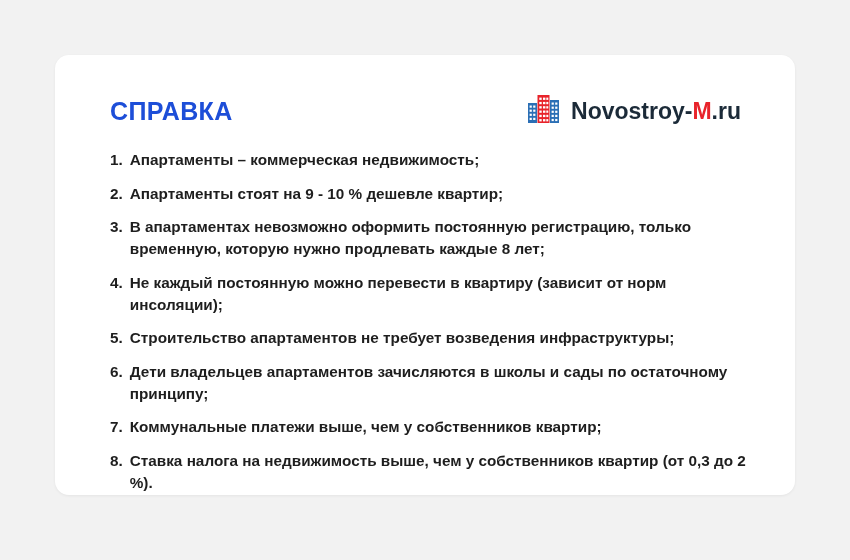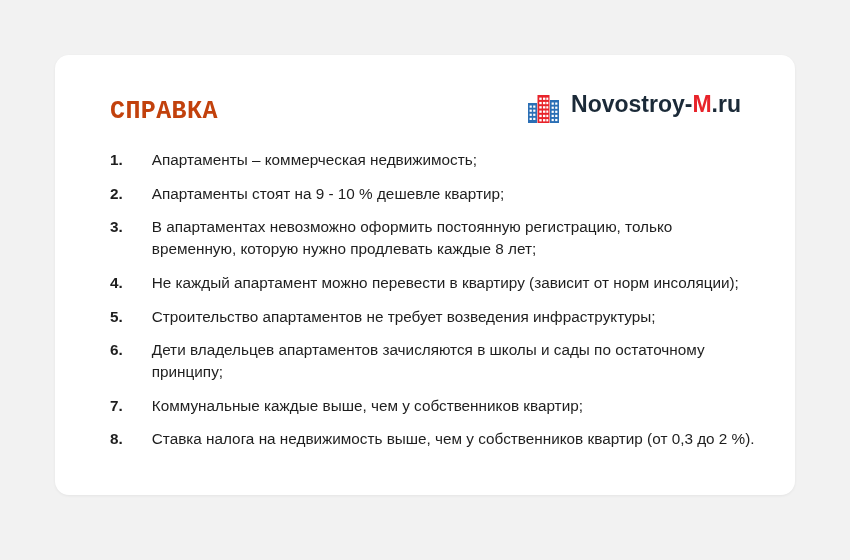--- a/index.html
+++ b/index.html
@@ -45,31 +45,31 @@
     position: relative;
     height: 58px;
   }
 
   .title {
     position: absolute;
     left: 0;
     top: 6px;
     font-size: 25px;
     font-weight: bold;
-    color: #c2410c;
+    color: #1d4ed8;
     letter-spacing: 0.4px;
-    font-family: Liberation Mono, monospace;
+    font-family: Liberation Sans, sans-serif;
   }
 
   .brand {
     position: absolute;
     right: 14px;
     top: 0px;
     display: flex;
-    align-items: flex-start;
+    align-items: flex-end;
     gap: 10px;
   }
 
   .brand-logo {
     width: 34px;
     height: 34px;
     display: block;
   }
 
   .brand-text {
@@ -98,22 +98,21 @@
 
   .num {
     flex: 0 0 auto;
     font-weight: bold;
     margin-right: 7px;
     white-space: nowrap;
   }
 
   .txt {
     flex: 1 1 auto;
-    font-weight: normal;
-    margin-left: 22px;
+    font-weight: bold;
   }
 </style>
 </head>
 <body>
 
 <div class="page">
   <div class="card">
     <div class="card-inner">
 
       <div class="head-row">
@@ -179,33 +178,33 @@
         <li class="item">
           <span class="num">2.</span>
           <span class="txt">Апартаменты стоят на 9 - 10 % дешевле квартир;</span>
         </li>
         <li class="item">
           <span class="num">3.</span>
           <span class="txt">В апартаментах невозможно оформить постоянную регистрацию, только временную, которую нужно продлевать каждые 8 лет;</span>
         </li>
         <li class="item">
           <span class="num">4.</span>
-          <span class="txt">Не каждый апартамент можно перевести в квартиру (зависит от норм инсоляции);</span>
+          <span class="txt">Не каждый постоянную можно перевести в квартиру (зависит от норм инсоляции);</span>
         </li>
         <li class="item">
           <span class="num">5.</span>
           <span class="txt">Строительство апартаментов не требует возведения инфраструктуры;</span>
         </li>
         <li class="item">
           <span class="num">6.</span>
           <span class="txt">Дети владельцев апартаментов зачисляются в школы и сады по остаточному принципу;</span>
         </li>
         <li class="item">
           <span class="num">7.</span>
-          <span class="txt">Коммунальные каждые выше, чем у собственников квартир;</span>
+          <span class="txt">Коммунальные платежи выше, чем у собственников квартир;</span>
         </li>
         <li class="item">
           <span class="num">8.</span>
           <span class="txt">Ставка налога на недвижимость выше, чем у собственников квартир (от 0,3 до 2 %).</span>
         </li>
       </ul>
 
     </div>
   </div>
 </div>

